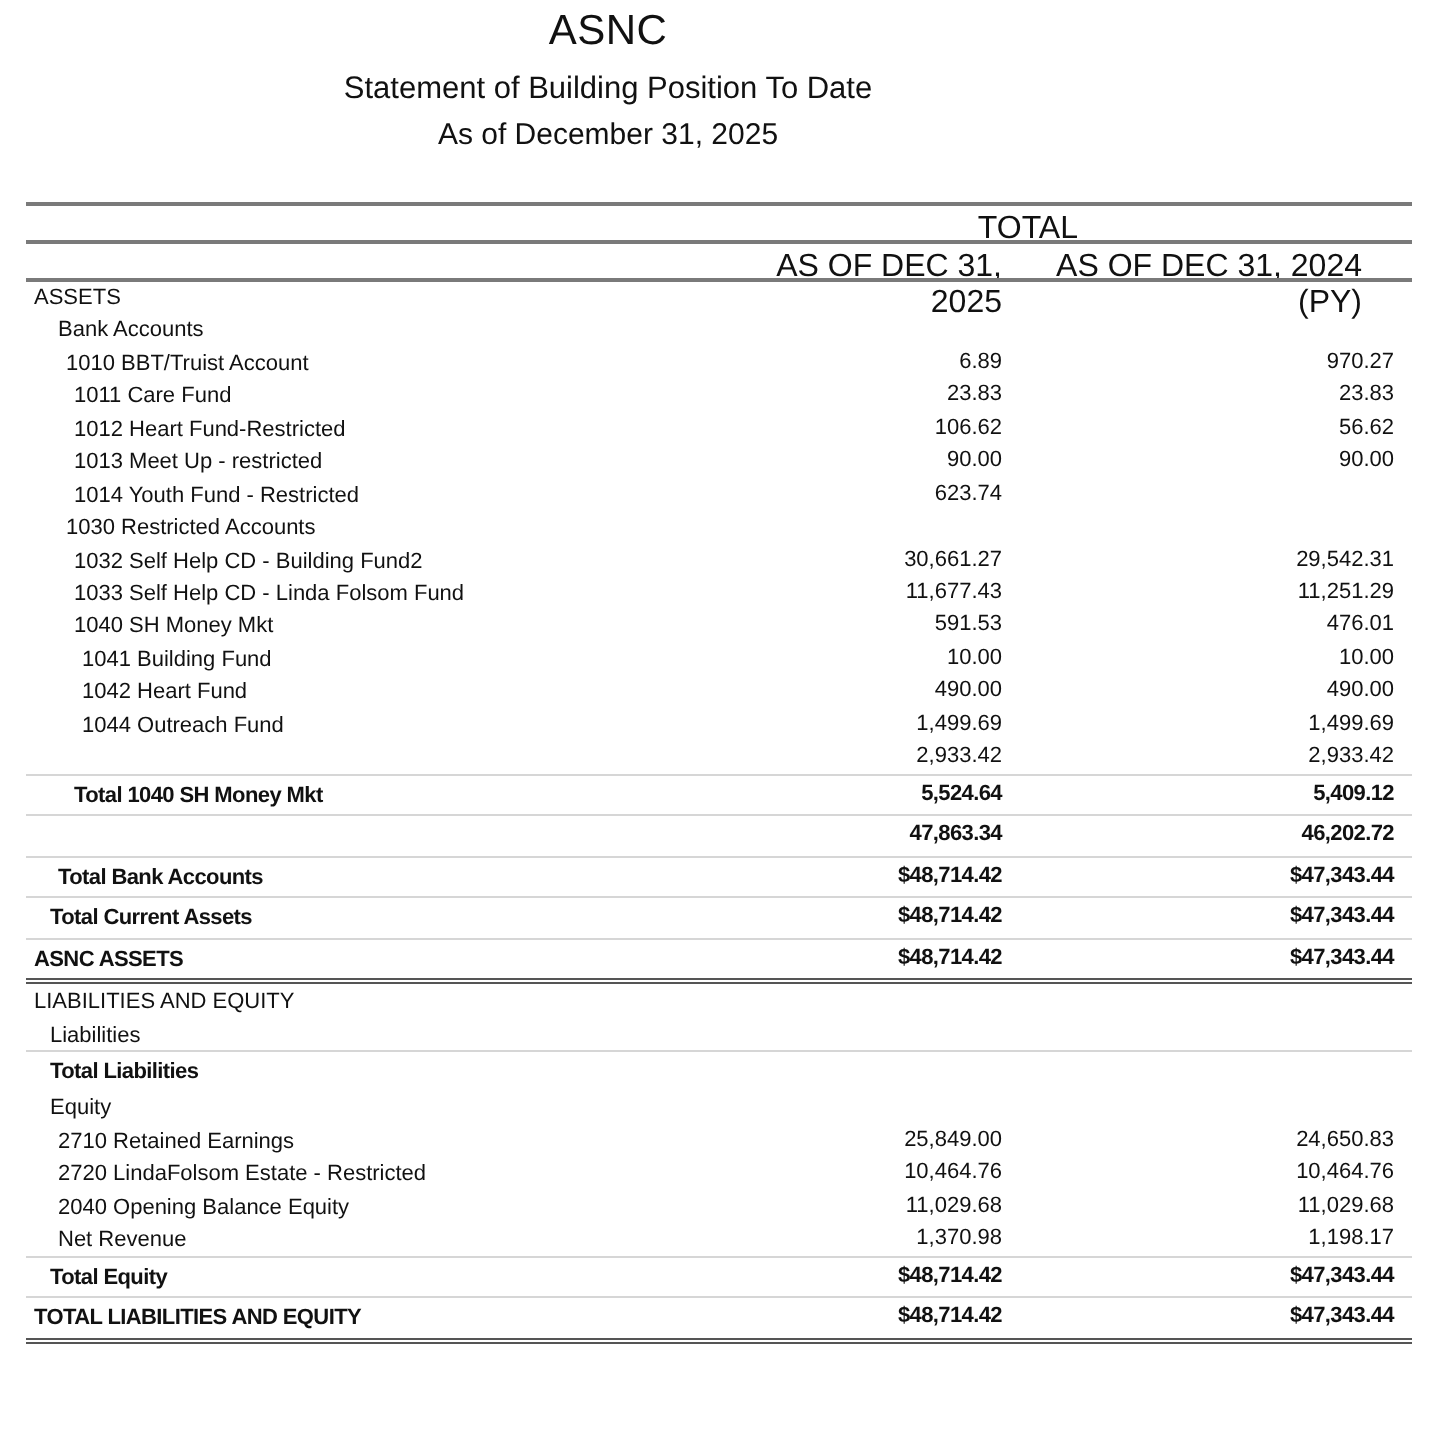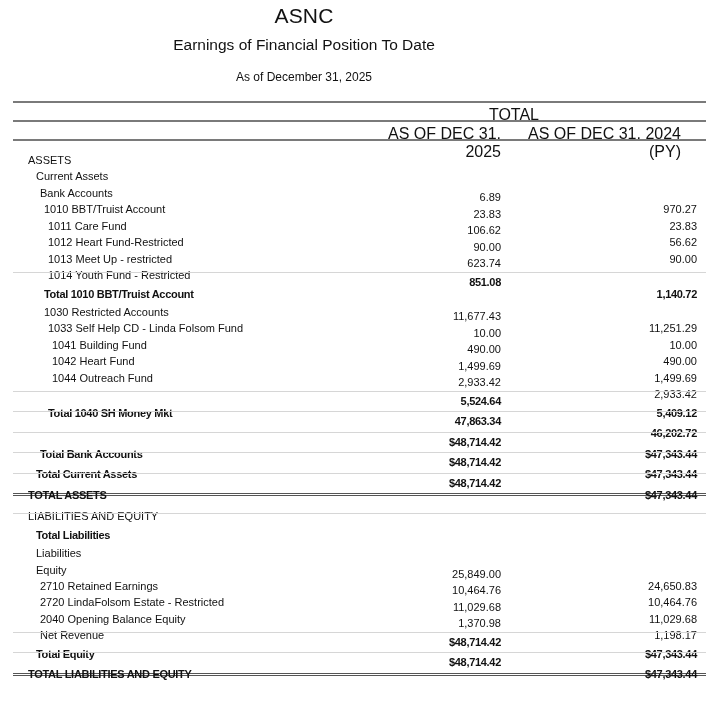--- a/index.html
+++ b/index.html
@@ -3,71 +3,66 @@
 <meta charset="utf-8">
 <style>
   html, body { margin: 0; padding: 0; background: #ffffff; }
   body {
     width: 720px; height: 717px; overflow: hidden; position: relative;
     font-family: "Liberation Sans", sans-serif; color: #111;
   }
   .hdr { position: absolute; left: 0; width: 608px; text-align: center; }
   .company { top: 4px; font-size: 21px; letter-spacing: 0.2px; }
   .title { top: 36px; font-size: 15.5px; }
-  .asof { top: 70px; font-size: 12px; }
+  .asof { top: 59px; font-size: 15px; }
 
   .rule { position: absolute; left: 13px; width: 693px; height: 0; }
   .rule.thick { border-top: 2px solid #7a7a7a; }
 
   .colhead { position: absolute; font-size: 16px; text-align: right; }
   .colhead.total { top: 106px; left: 380px; width: 159px; }
   .colhead.c1 { top: 125px; left: 380px; width: 121px; }
   .colhead.c2 { top: 125px; left: 524px; width: 157px; }
 
   #rows { position: absolute; left: 13px; top: 140px; width: 693px; }
   .row {
     position: relative; height: 16.45px; font-size: 11px; line-height: 16.45px;
     white-space: nowrap;
   }
-  .row .label { position: absolute; top: 12px; margin-left: 11px; }
+  .row .label { position: absolute; top: 1px; }
   .row .v1 { position: absolute; right: 205px; top: 0; text-align: right; }
-  .row .v2 { position: absolute; right: 9px; top: 12px; }
+  .row .v2 { position: absolute; right: 9px; top: 0; }
   .row.bold { font-weight: bold; letter-spacing: -0.3px; }
   .row.topline { border-top: 1px solid #d6d6d6; }
   .row.tall { height: 19.5px; line-height: 19.5px; }
   .row.dbl-below { border-bottom: 3px double #555; }
   .i0 { left: 4px; } .i1 { left: 12px; } .i2 { left: 16px; } .i3 { left: 20px; }
   .i4 { left: 24px; } .i5 { left: 28px; text-align: center; }
 </style>
 </head>
 <body>
 
 <div class="hdr company">ASNC</div>
-<div class="hdr title">Earnings of Financial Position To Date</div>
+<div class="hdr title">Statement of Building Position To Date</div>
 <div class="hdr asof">As of December 31, 2025</div>
 
 <div class="rule thick" style="top:101px"></div>
 <div class="colhead total">TOTAL</div>
 <div class="rule thick" style="top:120px"></div>
 <div class="colhead c1">AS OF DEC 31, 2025</div>
 <div class="colhead c2">AS OF DEC 31, 2024 (PY)</div>
 <div class="rule thick" style="top:139px"></div>
 
 <div id="rows">
     <div class="row">
       <span class="label i0">ASSETS</span>
       <span class="v1"></span>
       <span class="v2"></span>
     </div>
     <div class="row">
-      <span class="label i1">Current Assets</span>
-      <span class="v1"></span>
-      <span class="v2"></span>
-    </div>
-    <div class="row">
       <span class="label i2">Bank Accounts</span>
       <span class="v1"></span>
       <span class="v2"></span>
     </div>
     <div class="row">
       <span class="label i3">1010 BBT/Truist Account</span>
       <span class="v1">6.89</span>
       <span class="v2">970.27</span>
     </div>
     <div class="row">
@@ -83,36 +78,41 @@
     <div class="row">
       <span class="label i4">1013 Meet Up - restricted</span>
       <span class="v1">90.00</span>
       <span class="v2">90.00</span>
     </div>
     <div class="row">
       <span class="label i4">1014 Youth Fund - Restricted</span>
       <span class="v1">623.74</span>
       <span class="v2"></span>
     </div>
-    <div class="row bold topline tall">
-      <span class="label i3">Total 1010 BBT/Truist Account</span>
-      <span class="v1">851.08</span>
-      <span class="v2">1,140.72</span>
-    </div>
     <div class="row">
       <span class="label i3">1030 Restricted Accounts</span>
       <span class="v1"></span>
       <span class="v2"></span>
+    </div>
+    <div class="row">
+      <span class="label i4">1032 Self Help CD - Building Fund2</span>
+      <span class="v1">30,661.27</span>
+      <span class="v2">29,542.31</span>
     </div>
     <div class="row">
       <span class="label i4">1033 Self Help CD - Linda Folsom Fund</span>
       <span class="v1">11,677.43</span>
       <span class="v2">11,251.29</span>
     </div>
     <div class="row">
+      <span class="label i4">1040 SH Money Mkt</span>
+      <span class="v1">591.53</span>
+      <span class="v2">476.01</span>
+    </div>
+    <div class="row">
       <span class="label i5">1041 Building Fund</span>
       <span class="v1">10.00</span>
       <span class="v2">10.00</span>
     </div>
     <div class="row">
       <span class="label i5">1042 Heart Fund</span>
       <span class="v1">490.00</span>
       <span class="v2">490.00</span>
     </div>
     <div class="row">
@@ -137,36 +137,36 @@
       <span class="label i2">Total Bank Accounts</span>
       <span class="v1">$48,714.42</span>
       <span class="v2">$47,343.44</span>
     </div>
     <div class="row bold topline tall">
       <span class="label i1">Total Current Assets</span>
       <span class="v1">$48,714.42</span>
       <span class="v2">$47,343.44</span>
     </div>
     <div class="row bold topline tall dbl-below">
-      <span class="label i0">TOTAL ASSETS</span>
+      <span class="label i0">ASNC ASSETS</span>
       <span class="v1">$48,714.42</span>
       <span class="v2">$47,343.44</span>
     </div>
     <div class="row">
       <span class="label i0">LIABILITIES AND EQUITY</span>
       <span class="v1"></span>
       <span class="v2"></span>
     </div>
+    <div class="row">
+      <span class="label i1">Liabilities</span>
+      <span class="v1"></span>
+      <span class="v2"></span>
+    </div>
     <div class="row bold topline tall">
       <span class="label i1">Total Liabilities</span>
-      <span class="v1"></span>
-      <span class="v2"></span>
-    </div>
-    <div class="row">
-      <span class="label i1">Liabilities</span>
       <span class="v1"></span>
       <span class="v2"></span>
     </div>
     <div class="row">
       <span class="label i1">Equity</span>
       <span class="v1"></span>
       <span class="v2"></span>
     </div>
     <div class="row">
       <span class="label i2">2710 Retained Earnings</span>

